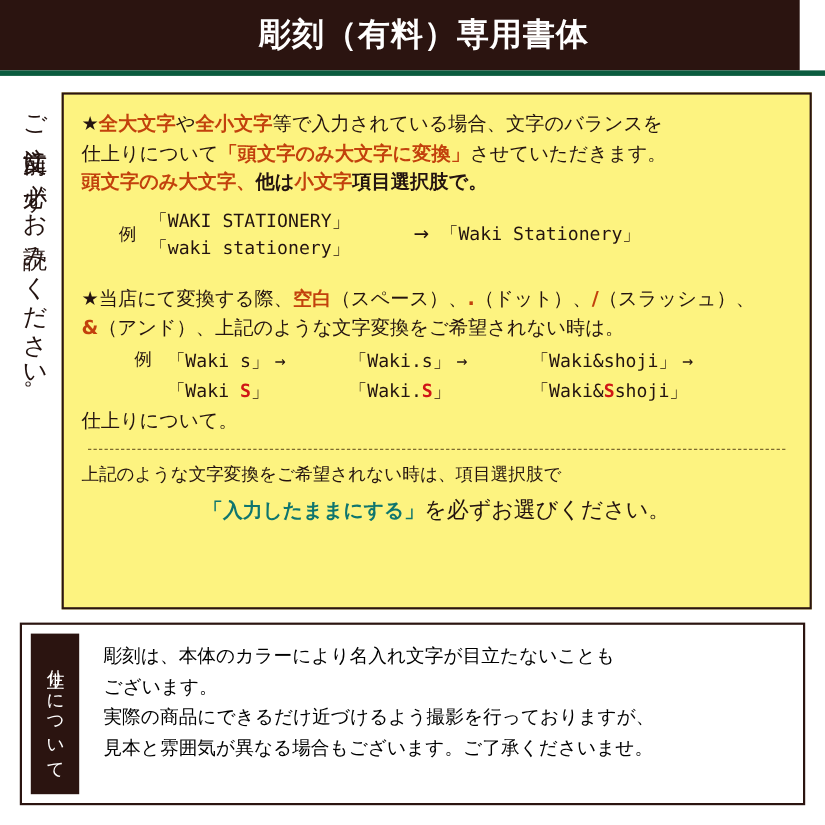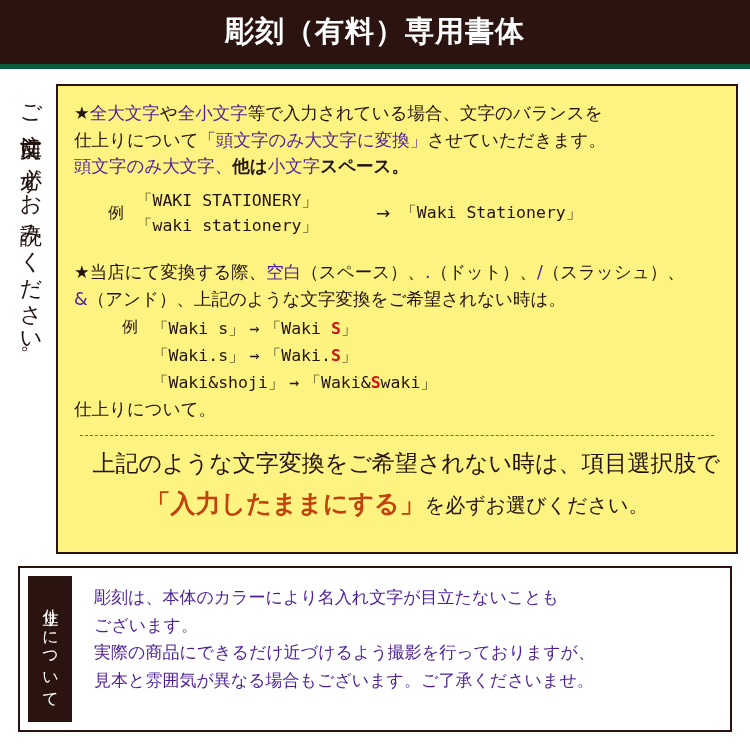--- a/index.html
+++ b/index.html
@@ -19,26 +19,27 @@
     height: 750px;
     background: #ffffff;
     box-sizing: border-box;
   }
 
   
   .header {
     position: absolute;
     left: 0;
     top: 0;
-    width: 750px;
+    width: 683px;
     height: 64px;
     background: #2b1410;
     display: flex;
     align-items: center;
     justify-content: center;
+    padding-left: 44px;
   }
   .header-title {
     color: #ffffff;
     font-size: 29px;
     font-weight: bold;
     letter-spacing: 1px;
     font-family: "DejaVu Sans", "Liberation Sans", sans-serif;
   }
   .header-rule {
     position: absolute;
@@ -86,22 +87,22 @@
     padding: 14px 16px 10px 16px;
     font-family: "DejaVu Sans", "Liberation Sans", sans-serif;
     color: #231310;
   }
   .n-line {
     font-size: 17.5px;
     line-height: 1.52;
     letter-spacing: 0px;
   }
   .red {
-    color: #4c1d95;
-    font-weight: normal;
+    color: #c2410c;
+    font-weight: bold;
   }
   .bold {
     font-weight: bold;
     text-align: center;
   }
   .mono {
     font-family: "DejaVu Sans Mono", "Liberation Mono", monospace;
     font-size: 16.5px;
     letter-spacing: 0px;
   }
@@ -138,53 +139,53 @@
   }
 
   
   .ex2 {
     display: flex;
     margin-top: 4px;
     padding-left: 48px;
   }
   .ex2-rows {
     display: flex;
-    flex-direction: column;
+    flex-direction: row;
     line-height: 1.62;
   }
   .ex2 .ex-label {
     margin-right: 14px;
     padding-top: 1px;
   }
 
   .para {
     margin-top: 20px;
   }
 
   .divider {
     margin: 12px 6px 10px 6px;
     border-top: 1.5px dashed #7d6a2e;
     height: 0;
   }
 
   .closing1 {
-    text-align: right;
-    font-size: 23px;
+    text-align: left;
+    font-size: 16px;
     line-height: 1.5;
   }
   .closing2 {
     text-align: center;
     font-size: 20px;
     margin-top: 6px;
     line-height: 1.45;
   }
   .closing2 .big-red {
-    color: #c2410c;
-    font-weight: bold;
-    font-size: 25px;
+    color: #0f766e;
+    font-weight: bold;
+    font-size: 18px;
     letter-spacing: 0px;
   }
 
   
   .bottom {
     position: absolute;
     left: 18px;
     top: 566px;
     width: 714px;
     height: 166px;
@@ -207,21 +208,21 @@
     color: #ffffff;
     font-size: 16px;
     letter-spacing: 2px;
     font-family: "DejaVu Sans", "Liberation Sans", sans-serif;
     white-space: pre;
   }
   .bottom-body {
     flex: 1;
     padding: 16px 10px 10px 22px;
     font-family: "DejaVu Sans", "Liberation Sans", sans-serif;
-    color: #4c1d95;
+    color: #000000;
     font-size: 17px;
     line-height: 1.62;
   }
 </style>
 </head>
 <body>
 
 <div class="page">
 
   <div class="header">
@@ -235,21 +236,21 @@
 
   <div class="notice">
 
     <div class="n-line">
       <span>★</span><span class="red">全大文字</span><span>や</span><span class="red">全小文字</span><span>等で入力されている場合、文字のバランスを</span>
     </div>
     <div class="n-line">
       <span>仕上りについて</span><span class="red">「頭文字のみ大文字に変換」</span><span>させていただきます。</span>
     </div>
     <div class="n-line">
-      <span class="red">頭文字のみ大文字、</span><span class="bold">他は</span><span class="red">小文字</span><span class="bold">スペース。</span>
+      <span class="red">頭文字のみ大文字、</span><span class="bold">他は</span><span class="red">小文字</span><span class="bold">項目選択肢で。</span>
     </div>
 
     <div class="ex1">
       <div class="ex-label">例</div>
       <div class="ex1-left">
         <span class="mono">「WAKI STATIONERY」</span>
         <span class="mono">「waki stationery」</span>
       </div>
       <div class="ex1-arrow">→</div>
       <div class="ex1-right mono">「Waki Stationery」</div>
@@ -271,21 +272,21 @@
           <span class="mono">「Waki </span><span class="mono-red">S</span><span class="mono">」</span>
         </div>
         <div>
           <span class="mono">「Waki.s」</span>
           <span class="mono">→</span>
           <span class="mono">「Waki.</span><span class="mono-red">S</span><span class="mono">」</span>
         </div>
         <div>
           <span class="mono">「Waki&amp;shoji」</span>
           <span class="mono">→</span>
-          <span class="mono">「Waki&amp;</span><span class="mono-red">S</span><span class="mono">waki」</span>
+          <span class="mono">「Waki&amp;</span><span class="mono-red">S</span><span class="mono">shoji」</span>
         </div>
       </div>
     </div>
 
     <div class="n-line">仕上りについて。</div>
 
     <div class="divider"></div>
 
     <div class="closing1">上記のような文字変換をご希望されない時は、項目選択肢で</div>
     <div class="closing2">

